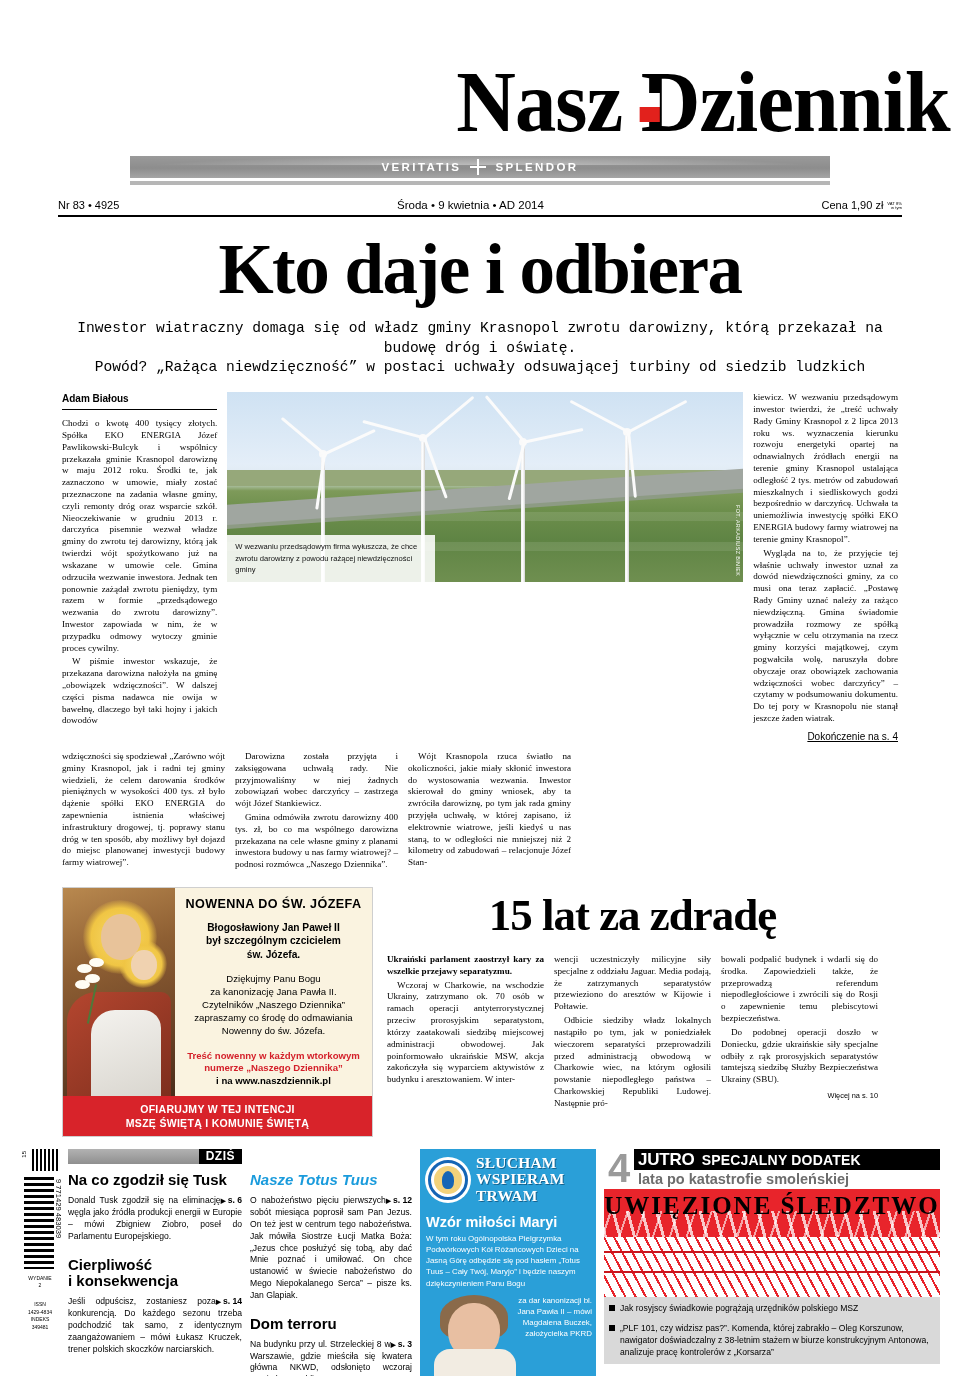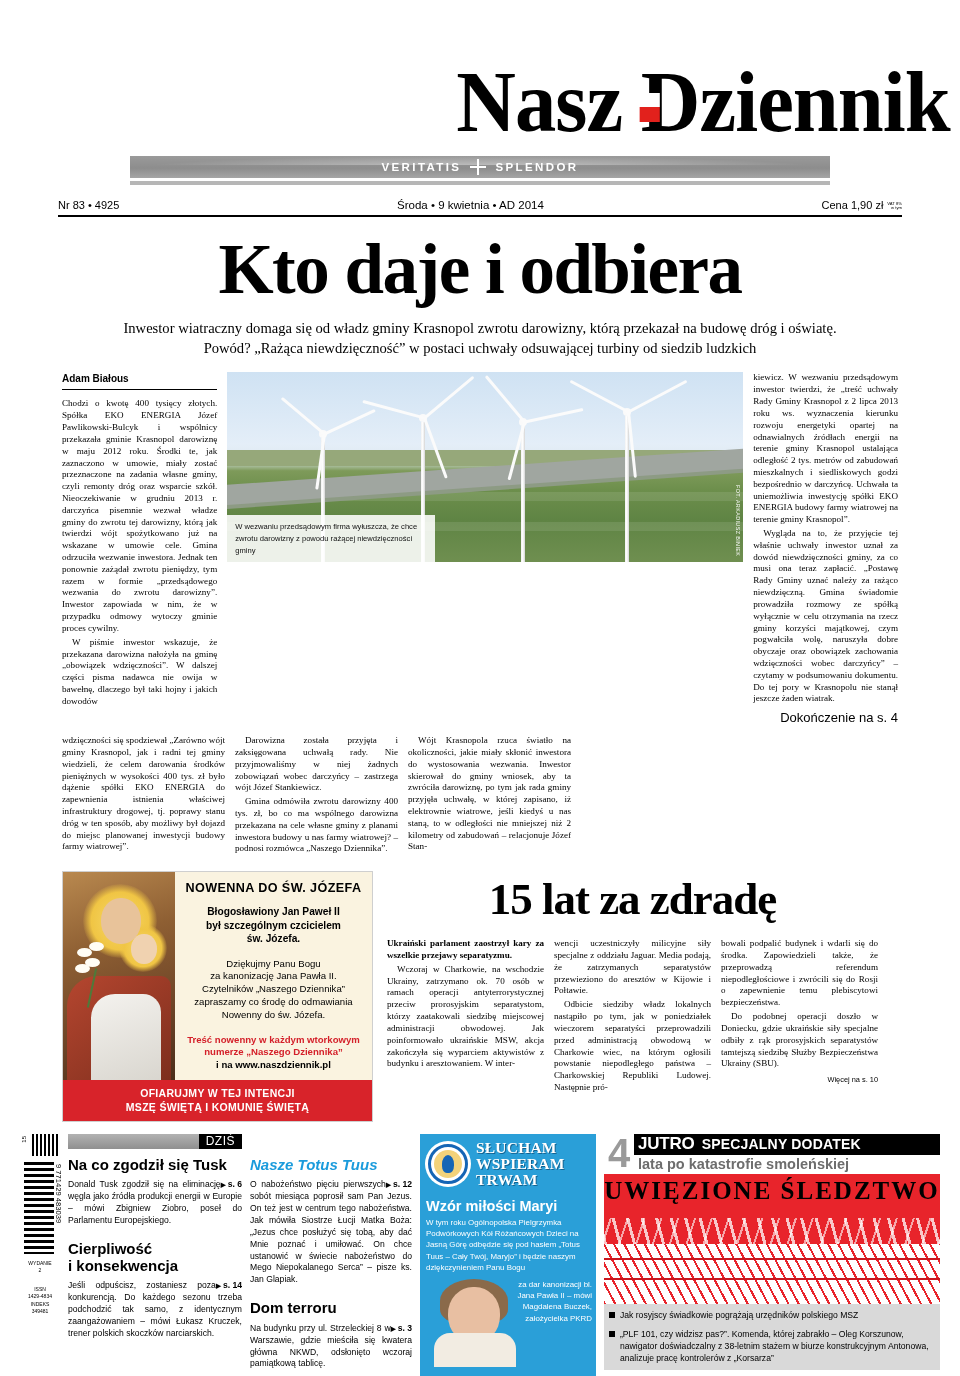--- a/index.html
+++ b/index.html
@@ -77,21 +77,21 @@
   .lead-head {
     font-family: "Liberation Serif", serif;
     font-weight: bold;
     font-size: 71px;
     text-align: center;
     line-height: 1.02;
     margin-top: 16px;
     letter-spacing: -1.5px;
   }
   .lead-deck {
-    font-family: Liberation Serif, serif;
+    font-family: Liberation Mono, monospace;
     text-align: center;
     font-size: 14.6px;
     line-height: 1.35;
     margin: 14px 62px 0 62px;
   }
 
   
   .lead-body { margin: 14px 62px 0 62px; }
   .lead-top { display: flex; gap: 10px; }
   .col { font-family: "Liberation Serif", serif; font-size: 9.1px; line-height: 1.30; text-align: justify; }
@@ -142,21 +142,21 @@
     font-size: 7.6px; line-height: 1.55; padding: 6px 8px; color:#111;
   }
   .photo-credit {
     position: absolute; right: 2px; bottom: 6px;
     font-size: 5.4px; color: #fff; writing-mode: vertical-rl;
     letter-spacing: .4px;
   }
   .lead-bottom { display: flex; gap: 10px; margin-top: 8px; }
   .lead-bottom .col { width: 163px; }
   .lead-bottom .col.c5b { width: 152px; }
-  .contnote { text-align: right; font-family:"Liberation Sans",sans-serif; font-size: 13px; margin-top: 5px; }
+  .contnote { text-align: right; font-family:"Liberation Sans",sans-serif; font-size: 10px; margin-top: 5px; text-decoration: underline; }
 
   
   .midrow { display: flex; margin: 14px 82px 0 62px; gap: 14px; }
 
   
   .novena { width: 330px; border: 1px solid #cfcfcf; }
   .novena-top { display: flex; background: #faf3e0; height: 208px; }
   .nov-icon {
     width: 112px; flex: 0 0 112px; position: relative; overflow: hidden;
     background: linear-gradient(160deg,#b9894f 0%, #8e5f33 35%, #6d4427 70%, #4a2d1a 100%);
@@ -206,21 +206,21 @@
   .bc-main { position:absolute; left: 4px; top: 28px; width: 30px; height: 92px;
     background: repeating-linear-gradient(180deg,#000 0 3px,#fff 3px 6px); }
   .bc-ean { position:absolute; left: 34px; top: 30px; font-size: 7.6px; writing-mode: vertical-rl; }
   .bc-cap { position:absolute; left:2px; top: 126px; font-size: 5px; text-align:center; width: 36px; line-height: 1.4;}
   .bc-issn { position:absolute; left:2px; top: 152px; font-size: 5px; text-align:center; width: 36px; line-height: 1.5;}
 
   .dzis-col { width: 174px; }
   .dzis-bar { display:flex; align-items:center; height: 15px; margin-bottom: 8px; }
   .dzis-bar .fill { flex:1; height: 15px; background: linear-gradient(180deg,#b2b2b2,#8f8f8f); }
   .dzis-bar .lab {
-    background:#000; color:#fff; font-weight:normal; font-size: 12px;
+    background:#000; color:#fff; font-weight:bold; font-size: 12px;
     padding: 0 7px; height: 15px; line-height: 15px; letter-spacing: .5px;
   }
   .idx-title { font-weight: bold; font-size: 15px; line-height: 1.12; margin-bottom: 6px; }
   .idx-title.blue { color: #1a9bdc; font-style: italic; }
   .idx-body { font-size: 8.6px; line-height: 1.38; text-align: justify; }
   .pg { float: right; font-weight: bold; font-size: 8.6px; }
   .pg::before { content: "\25B6"; font-size: 6.5px; margin-right: 2px; }
   .idx-block { margin-bottom: 14px; }
 
   .totus-col { width: 162px; }
@@ -248,21 +248,21 @@
   .jutro-num {
     width: 30px; flex:0 0 30px; color:#9a9a9a; font-weight:bold; font-size: 40px;
     line-height: 38px; text-align:center; font-family:"Liberation Sans",sans-serif;
   }
   .jutro-right { flex:1; }
   .jutro-r1 { background:#000; color:#fff; height: 21px; display:flex; align-items:center; gap: 7px; padding-left:4px; }
   .jutro-r1 .j1 { font-weight:bold; font-size: 17px; letter-spacing:-.2px; }
   .jutro-r1 .j2 { font-weight:bold; font-size: 14px; letter-spacing:.2px; }
   .jutro-r2 { color:#6d6d6d; font-weight:bold; font-size: 14.5px; height:19px; line-height:19px; padding-left:4px;}
   .jutro-banner {
-    position: relative; height: 70px; background: #e8242b; overflow:hidden;
+    position: relative; height: 48px; background: #e8242b; overflow:hidden;
   }
   .jutro-banner .barbs {
     position:absolute; left:0; right:0; bottom:0; height: 26px;
     background:
       repeating-linear-gradient(75deg, rgba(255,255,255,.75) 0 3px, rgba(232,36,43,0) 3px 14px),
       repeating-linear-gradient(-72deg, rgba(255,255,255,.6) 0 2px, rgba(232,36,43,0) 2px 16px);
   }
   .jutro-banner .ttl {
     position: relative; z-index:2; color:#000; font-family:"Liberation Serif", serif;
     font-weight:bold; font-size: 25px; letter-spacing: 2px; text-align:center; line-height: 34px;

